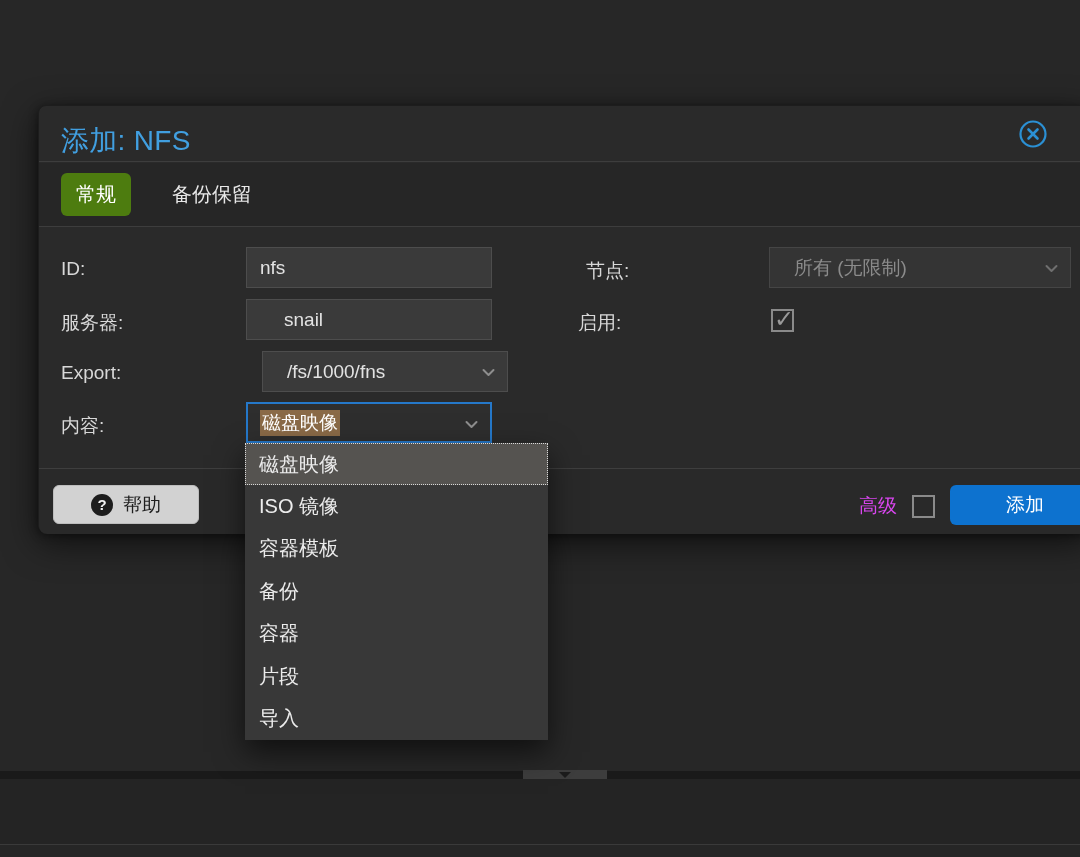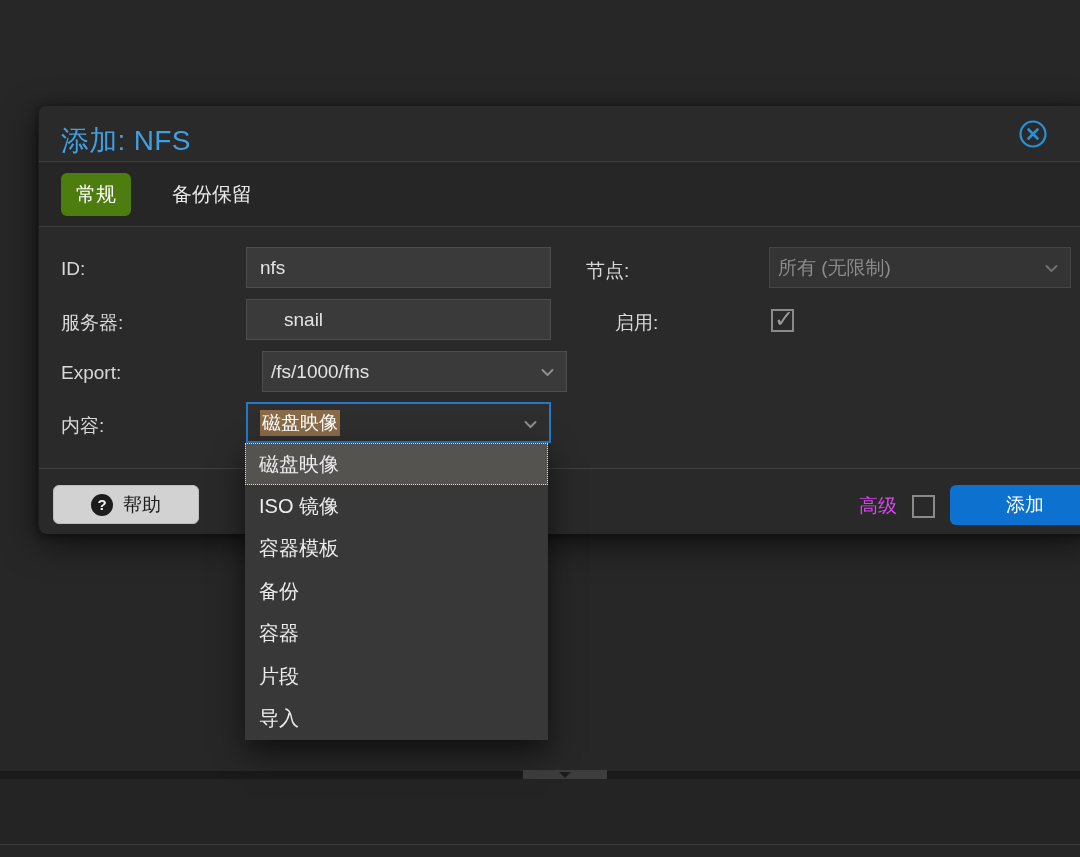--- a/index.html
+++ b/index.html
@@ -32,27 +32,27 @@
   .dlg-title { position:absolute; left:22px; top:16px; font-size:28px; color:#419fe0; letter-spacing:.3px; }
   .dlg-close { position:absolute; right:41px; top:13px; width:30px; height:30px; cursor:pointer; }
 
   .tabstrip { position:absolute; left:0; top:57px; width:100%; height:64px; background:#262626; border-bottom:1px solid #3d3d3d;
     display:flex; align-items:center; padding-left:22px; gap:26px; }
   .tab { font-size:20px; color:#e8e8e8; padding:8px 15px; border-radius:6px; cursor:pointer; }
   .tab.active { background:#4d7c0f; color:#ffffff; }
 
   
   .form-label { position:absolute; font-size:19px; color:#d8d8d8; }
-  .field { position:absolute; width:305px; height:41px; background:#3a3a3a; border:1px solid #4d4d4d; }
+  .field { position:absolute; width:246px; height:41px; background:#3a3a3a; border:1px solid #4d4d4d; }
   .field input {
     width:100%; height:100%; background:transparent; border:none; outline:none;
     color:#e3e3e3; font-size:19px; padding-left:13px;
     font-family:"Liberation Sans","DejaVu Sans",sans-serif;
   }
-  .combo { display:flex; align-items:center; padding-left:8px; font-size:19px; color:#e3e3e3; cursor:pointer; }
+  .combo { display:flex; align-items:center; padding-left:24px; font-size:19px; color:#e3e3e3; cursor:pointer; }
   .combo .chev { position:absolute; right:10px; top:12px; }
   .combo.focused { border:2px solid #2578c9; background:#2e2e2e; padding-left:12px; }
   .combo.disabled { background:#343434; border-color:#454545; color:#8b8b8b; }
   .sel-text { background:#8a6a47; color:#ffffff; padding:0 2px; }
 
   .cb { width:23px; height:23px; border:2px solid #8a8a8a; background:transparent; position:relative; cursor:pointer; }
   .cb .mark { position:absolute; left:1px; top:-6px; font-size:24px; color:#9a9a9a; font-weight:bold; }
 
   
   .dlg-footer { position:absolute; left:0; top:362px; width:100%; height:66px; background:#292929; border-top:1px solid #3e3e3e; border-radius:0 0 8px 8px; }
@@ -142,21 +142,21 @@
 
   <span class="form-label" style="left:547px; top:152px;">节点:</span>
   <div class="field combo disabled" style="left:730px; top:141px; width:302px;">
     <span>所有 (无限制)</span>
     <span class="chev">
       <svg width="17" height="17" viewBox="0 0 17 17">
           <path d="M3.5 6 l5 5 l5 -5" fill="none" stroke="#6f6f6f" stroke-width="2" stroke-linecap="round" stroke-linejoin="round"></path>
         </svg>
     </span>
   </div>
-  <span class="form-label" style="left:576px; top:204px;">启用:</span>
+  <span class="form-label" style="left:539px; top:204px;">启用:</span>
   <div class="cb" style="position:absolute; left:732px; top:203px;">
     <span class="mark">✓</span>
   </div>
 
   <div class="dlg-footer">
     <div class="btn-help">
       <span class="q-icon">?</span>
       <span>帮助</span>
     </div>
     <div class="advanced-wrap">

